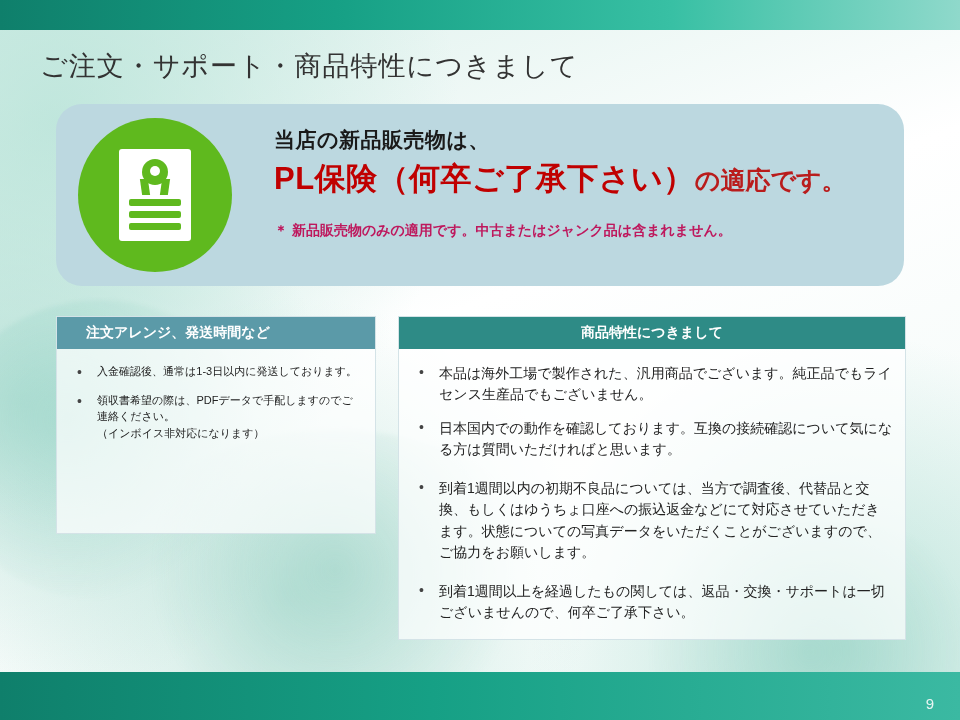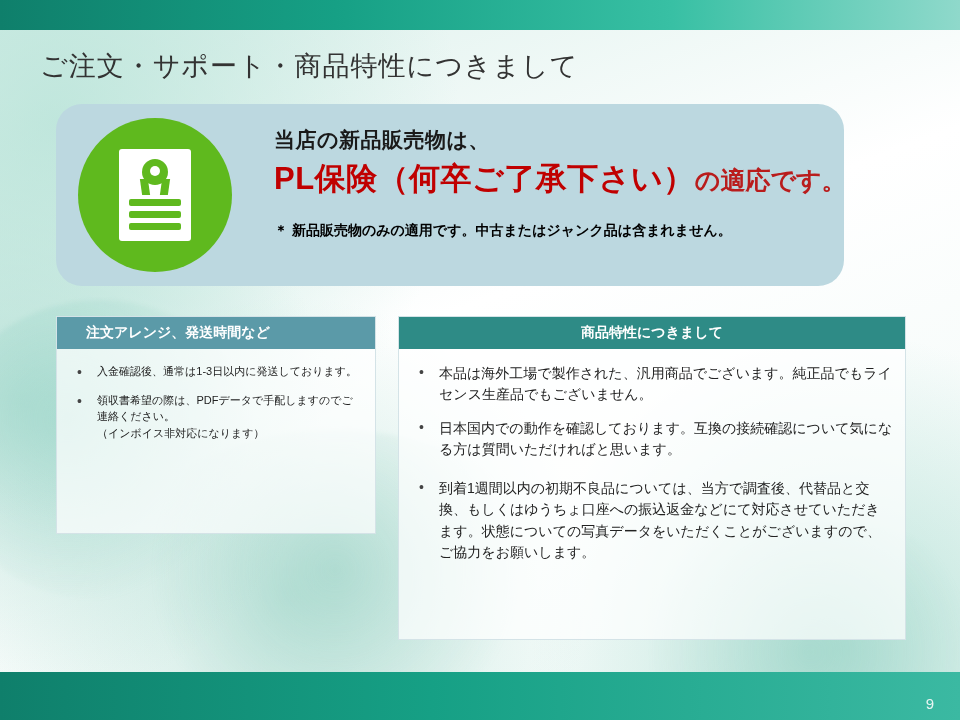--- a/index.html
+++ b/index.html
@@ -74,21 +74,21 @@
     letter-spacing: 1px;
     white-space: nowrap;
     font-family: Liberation Serif, serif;
   }
 
   
   .hero {
     position: absolute;
     left: 56px;
     top: 104px;
-    width: 788px;
+    width: 848px;
     height: 182px;
     background: #bcd8e0;
     border-radius: 26px;
   }
   .hero-icon-circle {
     position: absolute;
     left: 22px;
     top: 14px;
     width: 154px;
     height: 154px;
@@ -176,21 +176,21 @@
   }
   .hero-line3 {
     margin-top: 6px;
     font-size: 15px;
     color: #1a1a1a;
   }
   .hero-note {
     margin-top: 22px;
     font-size: 14px;
     font-weight: bold;
-    color: #000000;
+    color: #be185d;
   }
 
   
   .card {
     position: absolute;
     background: rgba(255,255,255,0.72);
     border: 1px solid #d4e3e7;
   }
   .card-header {
     color: #ffffff;
@@ -290,19 +290,20 @@
       <li>領収書希望の際は、PDFデータで手配しますのでご連絡ください。<br>（インボイス非対応になります）</li>
     </ul>
   </div>
 
   <div class="card card-right">
     <div class="card-header">商品特性につきまして</div>
     <ul class="bullets">
       <li>本品は海外工場で製作された、汎用商品でございます。純正品でもライセンス生産品でもございません。</li>
       <li>日本国内での動作を確認しております。互換の接続確認について気になる方は質問いただければと思います。</li>
       <li class="gap-before">到着1週間以内の初期不良品については、当方で調査後、代替品と交換、もしくはゆうちょ口座への振込返金などにて対応させていただきます。状態についての写真データをいただくことがございますので、ご協力をお願いします。</li>
+      <li class="gap-before">到着1週間以上を経過したもの関しては、返品・交換・サポートは一切ございませんので、何卒ご了承下さい。</li>
     </ul>
   </div>
 
   <div class="bg-bottom-band"></div>
   <div class="page-number">9</div>
 
 </div>
 
 </body></html>

